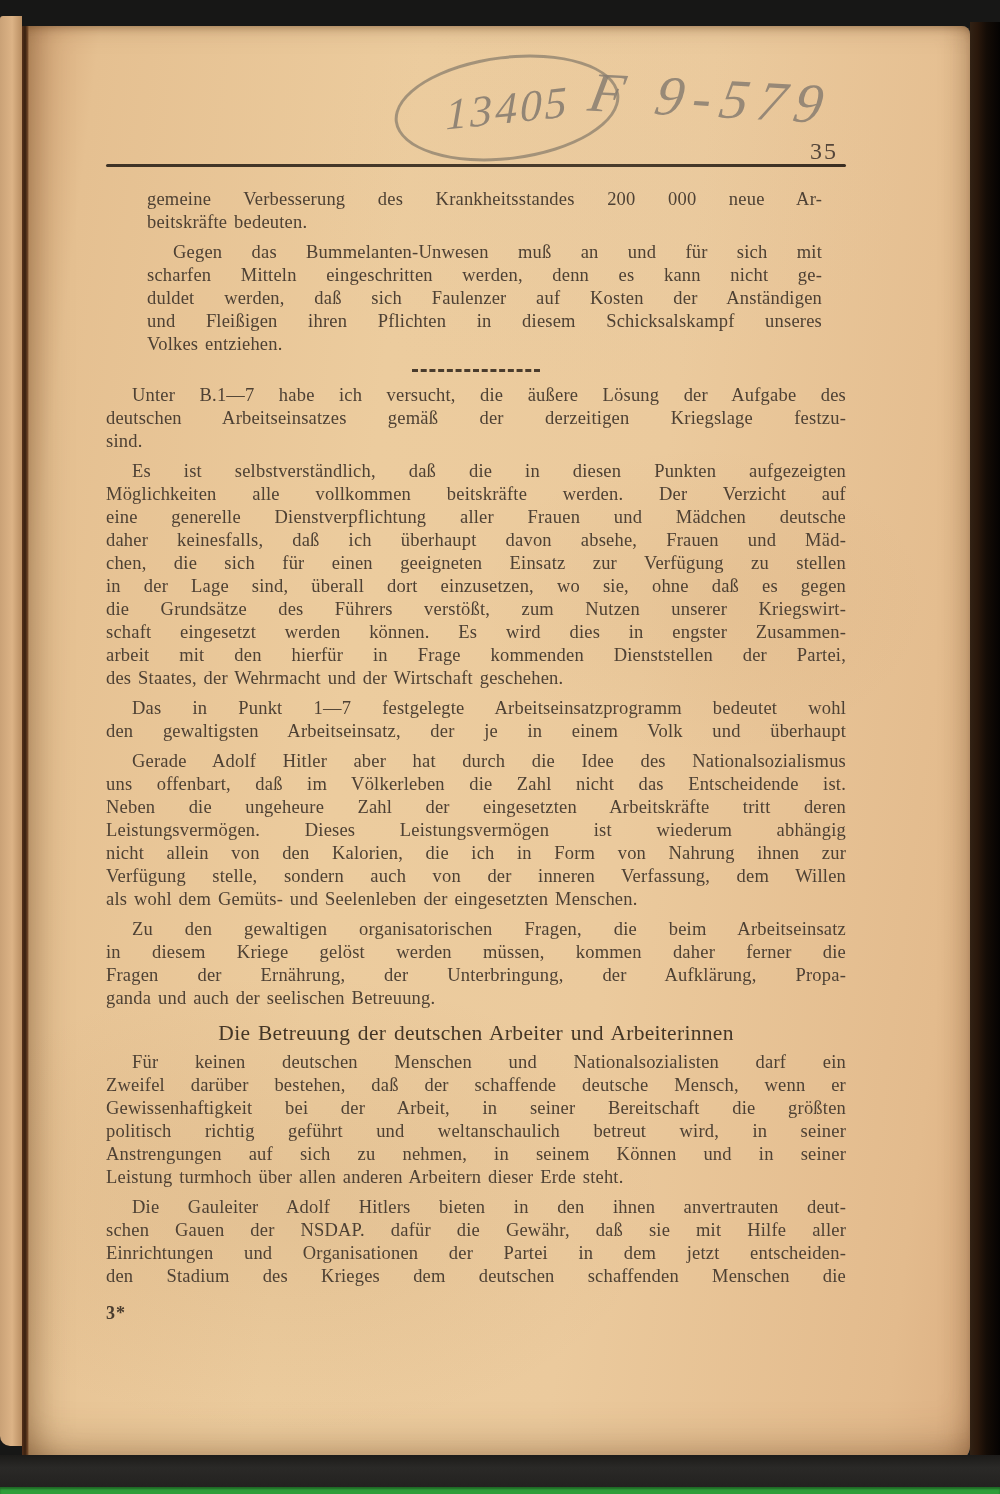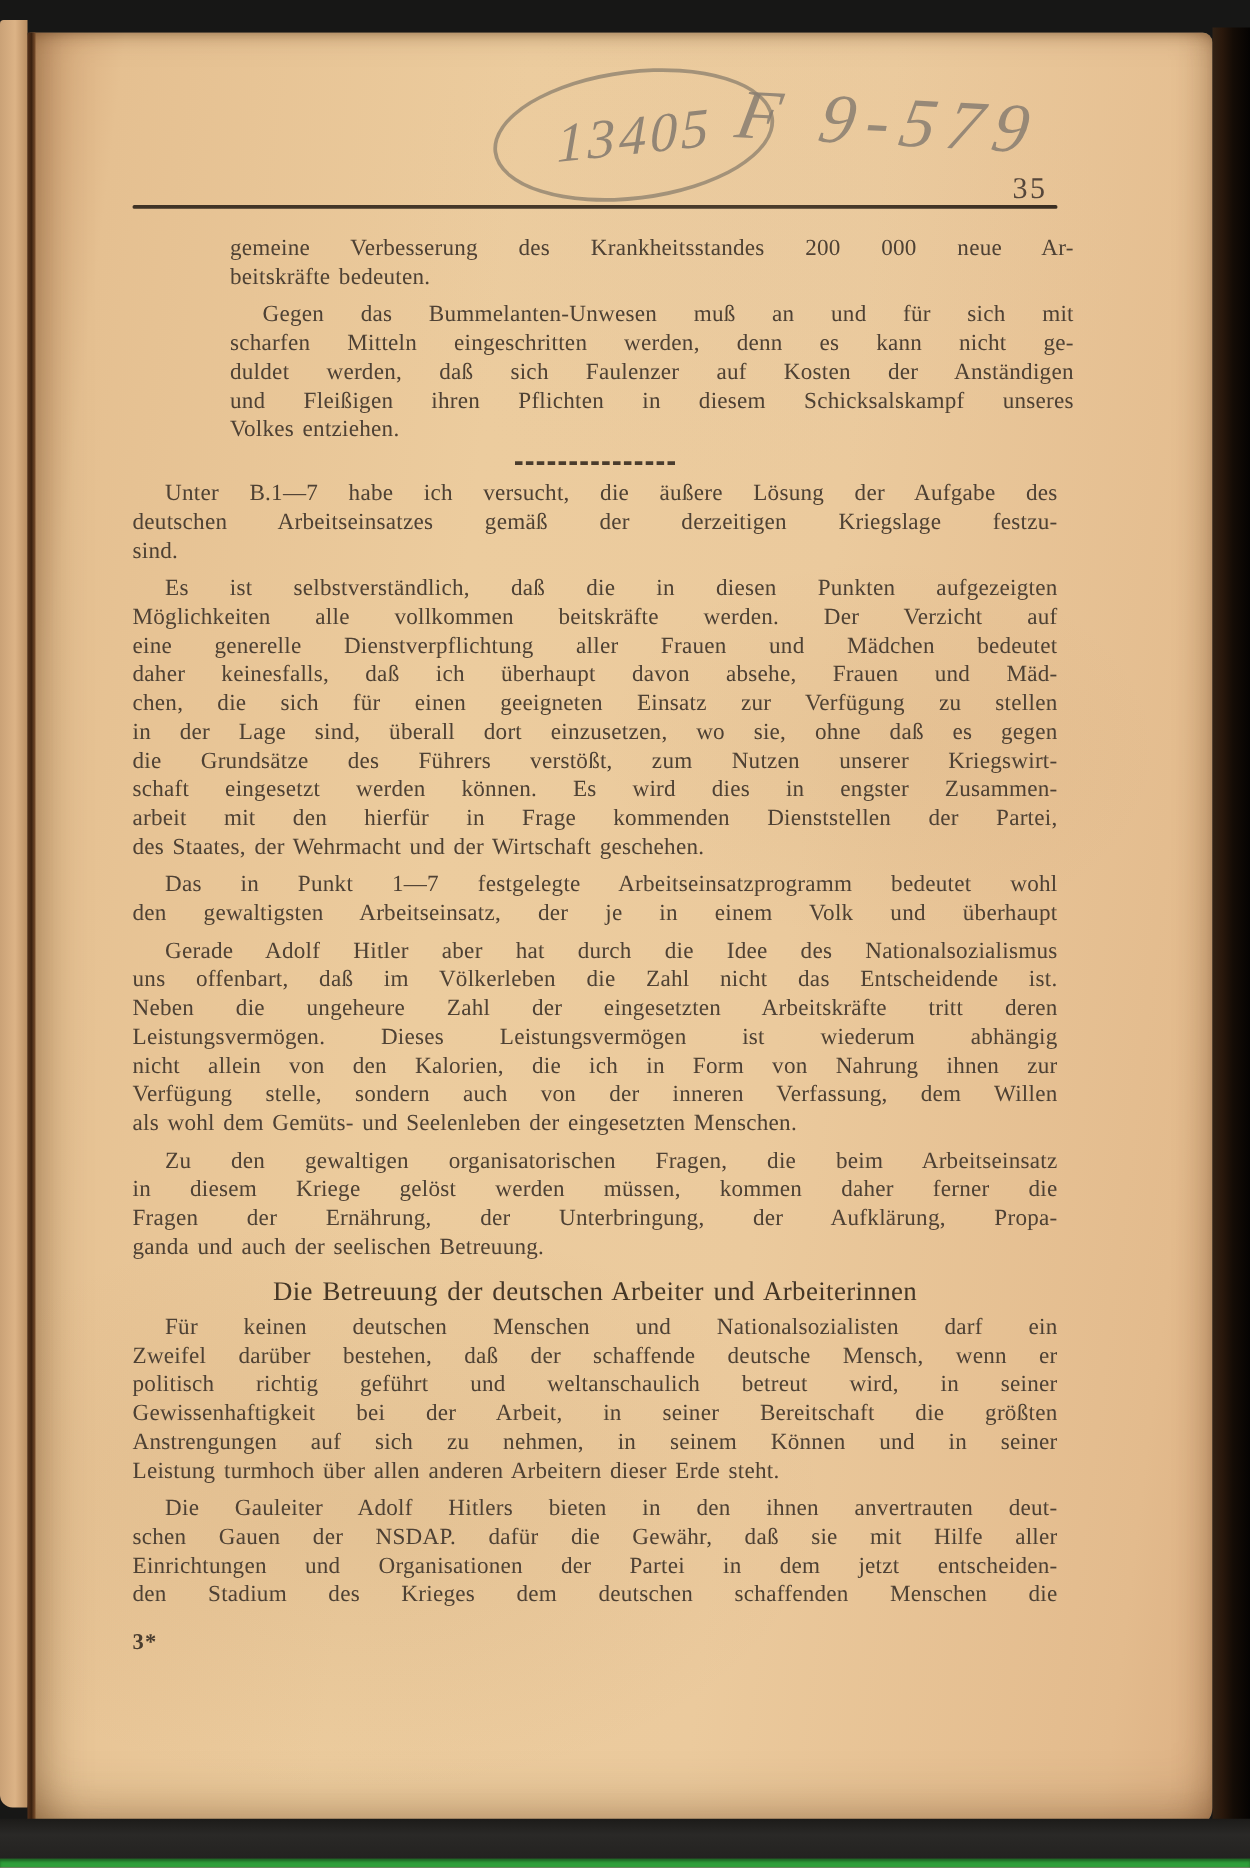--- a/index.html
+++ b/index.html
@@ -86,21 +86,21 @@
     background:linear-gradient(to right,#3f3326,#4a3c2c 70%,#3a2e22);
     border-radius:2px;
   }
 
   
   .text-column {
     position:absolute; left:84px; top:162px; width:740px;
     color:var(--ink,#4e4134);
     font-size:18.5px; line-height:23px; letter-spacing:0.2px; word-spacing:2px;
   }
-  .opening-block { margin-left:78px; width:675px; }
+  .opening-block { margin-left:41px; width:675px; }
   .paragraph { margin:0 0 0 0; padding-top:7px; }
   .paragraph:first-child { padding-top:0; }
   .line { text-align:justify; text-align-last:justify; white-space:normal; }
   .line.last { text-align-last:left; }
   .line.first.indented { text-indent:26px; }
 
   .section-divider {
     width:128px; height:0; margin:13px auto 12px auto;
     border-top:3px dashed #4a3c2d;
   }
@@ -153,21 +153,21 @@
 
       <div>
           <div class="paragraph">
             <div class="line first indented">Unter B.1—7 habe ich versucht, die äußere Lösung der Aufgabe des</div>
             <div class="line indented">deutschen Arbeitseinsatzes gemäß der derzeitigen Kriegslage festzu-</div>
             <div class="line last indented">sind.</div>
           </div>
           <div class="paragraph">
             <div class="line first indented">Es ist selbstverständlich, daß die in diesen Punkten aufgezeigten</div>
             <div class="line indented">Möglichkeiten alle vollkommen beitskräfte werden. Der Verzicht auf</div>
-            <div class="line indented">eine generelle Dienstverpflichtung aller Frauen und Mädchen bedeutet</div>
+            <div class="line indented">eine generelle Dienstverpflichtung aller Frauen und Mädchen deutsche</div>
             <div class="line indented">daher keinesfalls, daß ich überhaupt davon absehe, Frauen und Mäd-</div>
             <div class="line indented">chen, die sich für einen geeigneten Einsatz zur Verfügung zu stellen</div>
             <div class="line indented">in der Lage sind, überall dort einzusetzen, wo sie, ohne daß es gegen</div>
             <div class="line indented">die Grundsätze des Führers verstößt, zum Nutzen unserer Kriegswirt-</div>
             <div class="line indented">schaft eingesetzt werden können. Es wird dies in engster Zusammen-</div>
             <div class="line indented">arbeit mit den hierfür in Frage kommenden Dienststellen der Partei,</div>
             <div class="line last indented">des Staates, der Wehrmacht und der Wirtschaft geschehen.</div>
           </div>
           <div class="paragraph">
             <div class="line first indented">Das in Punkt 1—7 festgelegte Arbeitseinsatzprogramm bedeutet wohl</div>
@@ -189,22 +189,22 @@
             <div class="line last indented">ganda und auch der seelischen Betreuung.</div>
           </div>
         </div>
 
       <div class="section-heading">Die Betreuung der deutschen Arbeiter und Arbeiterinnen</div>
 
       <div>
           <div class="paragraph">
             <div class="line first indented">Für keinen deutschen Menschen und Nationalsozialisten darf ein</div>
             <div class="line indented">Zweifel darüber bestehen, daß der schaffende deutsche Mensch, wenn er</div>
+            <div class="line indented">Gewissenhaftigkeit bei der Arbeit, in seiner Bereitschaft die größten</div>
             <div class="line indented">politisch richtig geführt und weltanschaulich betreut wird, in seiner</div>
-            <div class="line indented">Gewissenhaftigkeit bei der Arbeit, in seiner Bereitschaft die größten</div>
             <div class="line indented">Anstrengungen auf sich zu nehmen, in seinem Können und in seiner</div>
             <div class="line last indented">Leistung turmhoch über allen anderen Arbeitern dieser Erde steht.</div>
           </div>
           <div class="paragraph">
             <div class="line first indented">Die Gauleiter Adolf Hitlers bieten in den ihnen anvertrauten deut-</div>
             <div class="line indented">schen Gauen der NSDAP. dafür die Gewähr, daß sie mit Hilfe aller</div>
             <div class="line indented">Einrichtungen und Organisationen der Partei in dem jetzt entscheiden-</div>
             <div class="line indented">den Stadium des Krieges dem deutschen schaffenden Menschen die</div>
           </div>
         </div>

